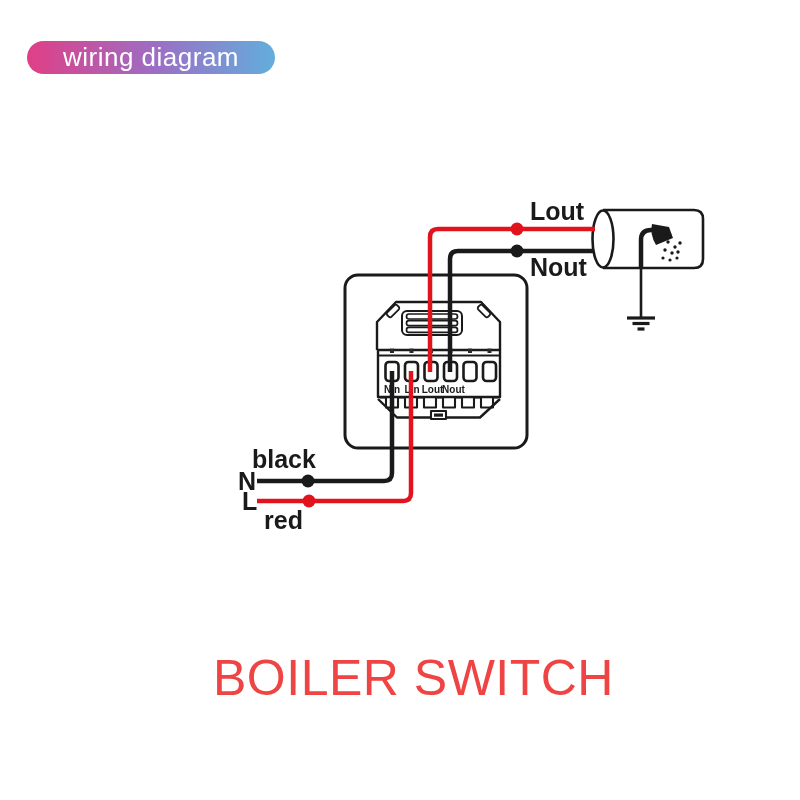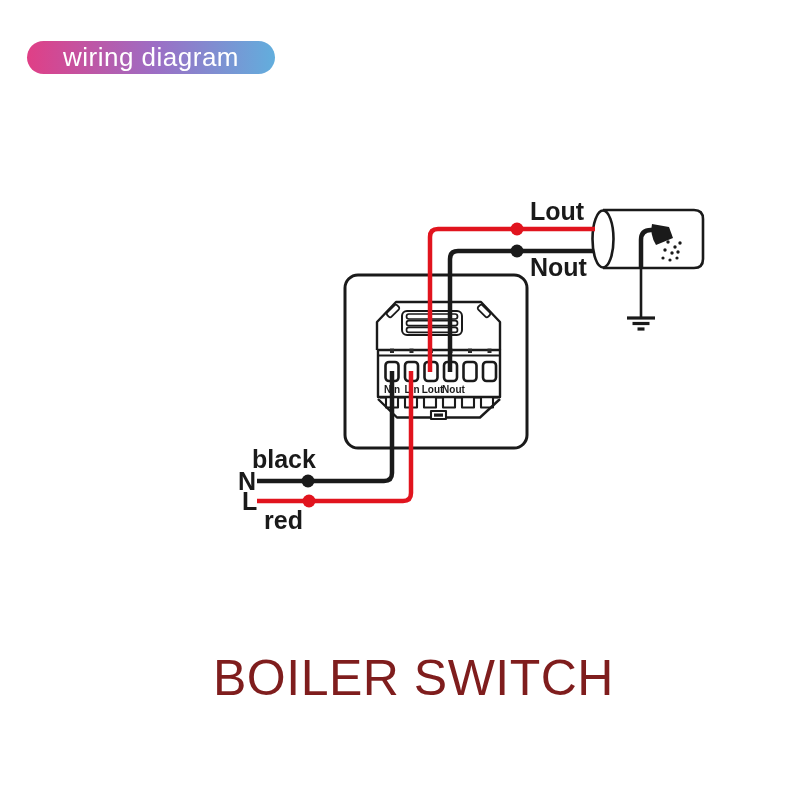--- a/index.html
+++ b/index.html
@@ -13,21 +13,21 @@
     background:linear-gradient(90deg,#e03f86 0%,#9c6ec5 52%,#62aedd 100%);
     display:flex;align-items:center;justify-content:center;
   }
   .badge span{
     color:#ffffff;font-size:26px;font-weight:400;letter-spacing:.5px;line-height:1;
     padding-bottom:2px;
   }
   .title{
     position:absolute;top:653px;left:0;width:100%;box-sizing:border-box;
     padding-left:27px;text-align:center;
-    font-size:50px;font-weight:400;letter-spacing:.5px;color:#7f1d1d;line-height:50px;
+    font-size:50px;font-weight:400;letter-spacing:.5px;color:#ef4444;line-height:50px;
   }
   svg text{font-family:"Liberation Sans",sans-serif;fill:#1a1a1a;}
   .wire-lbl{font-size:25px;font-weight:600;}
   .term-lbl{font-size:10px;font-weight:700;}
 </style>
 </head>
 <body>
 
 <div class="canvas">
 

